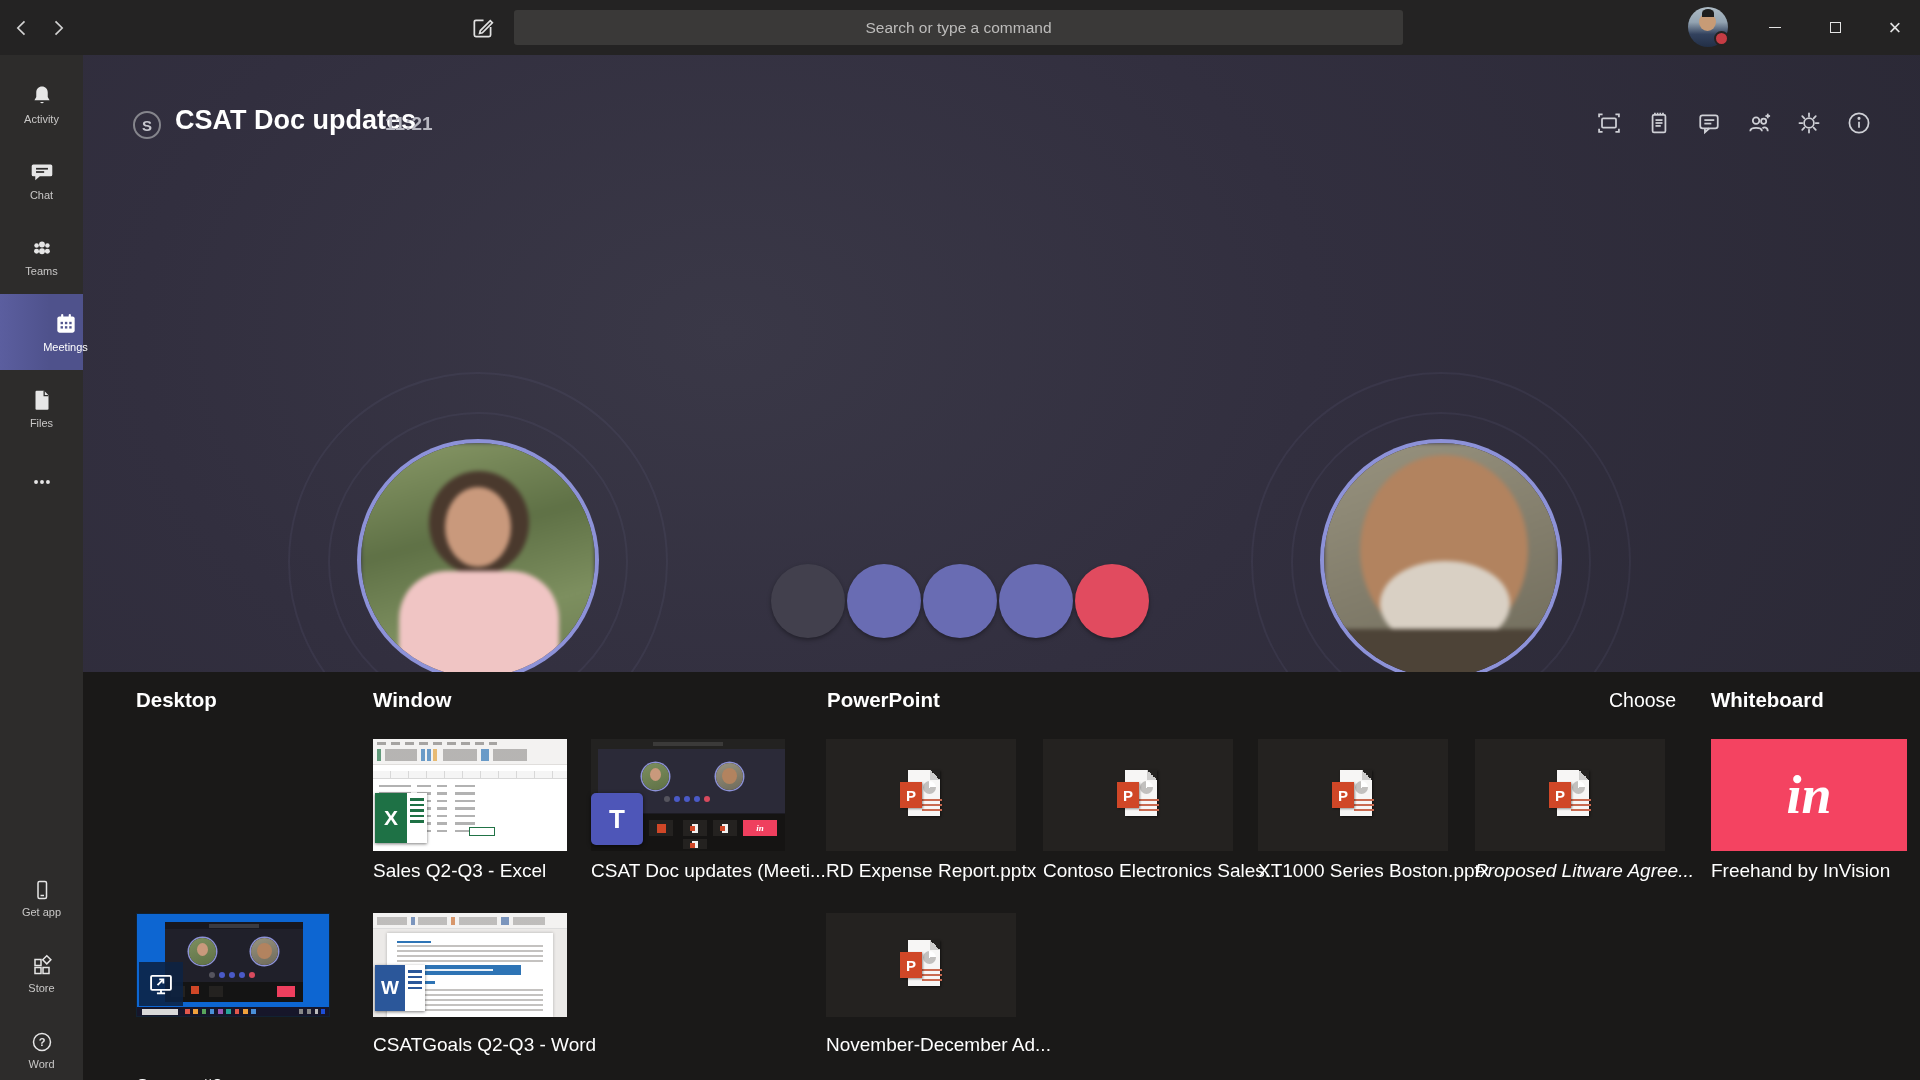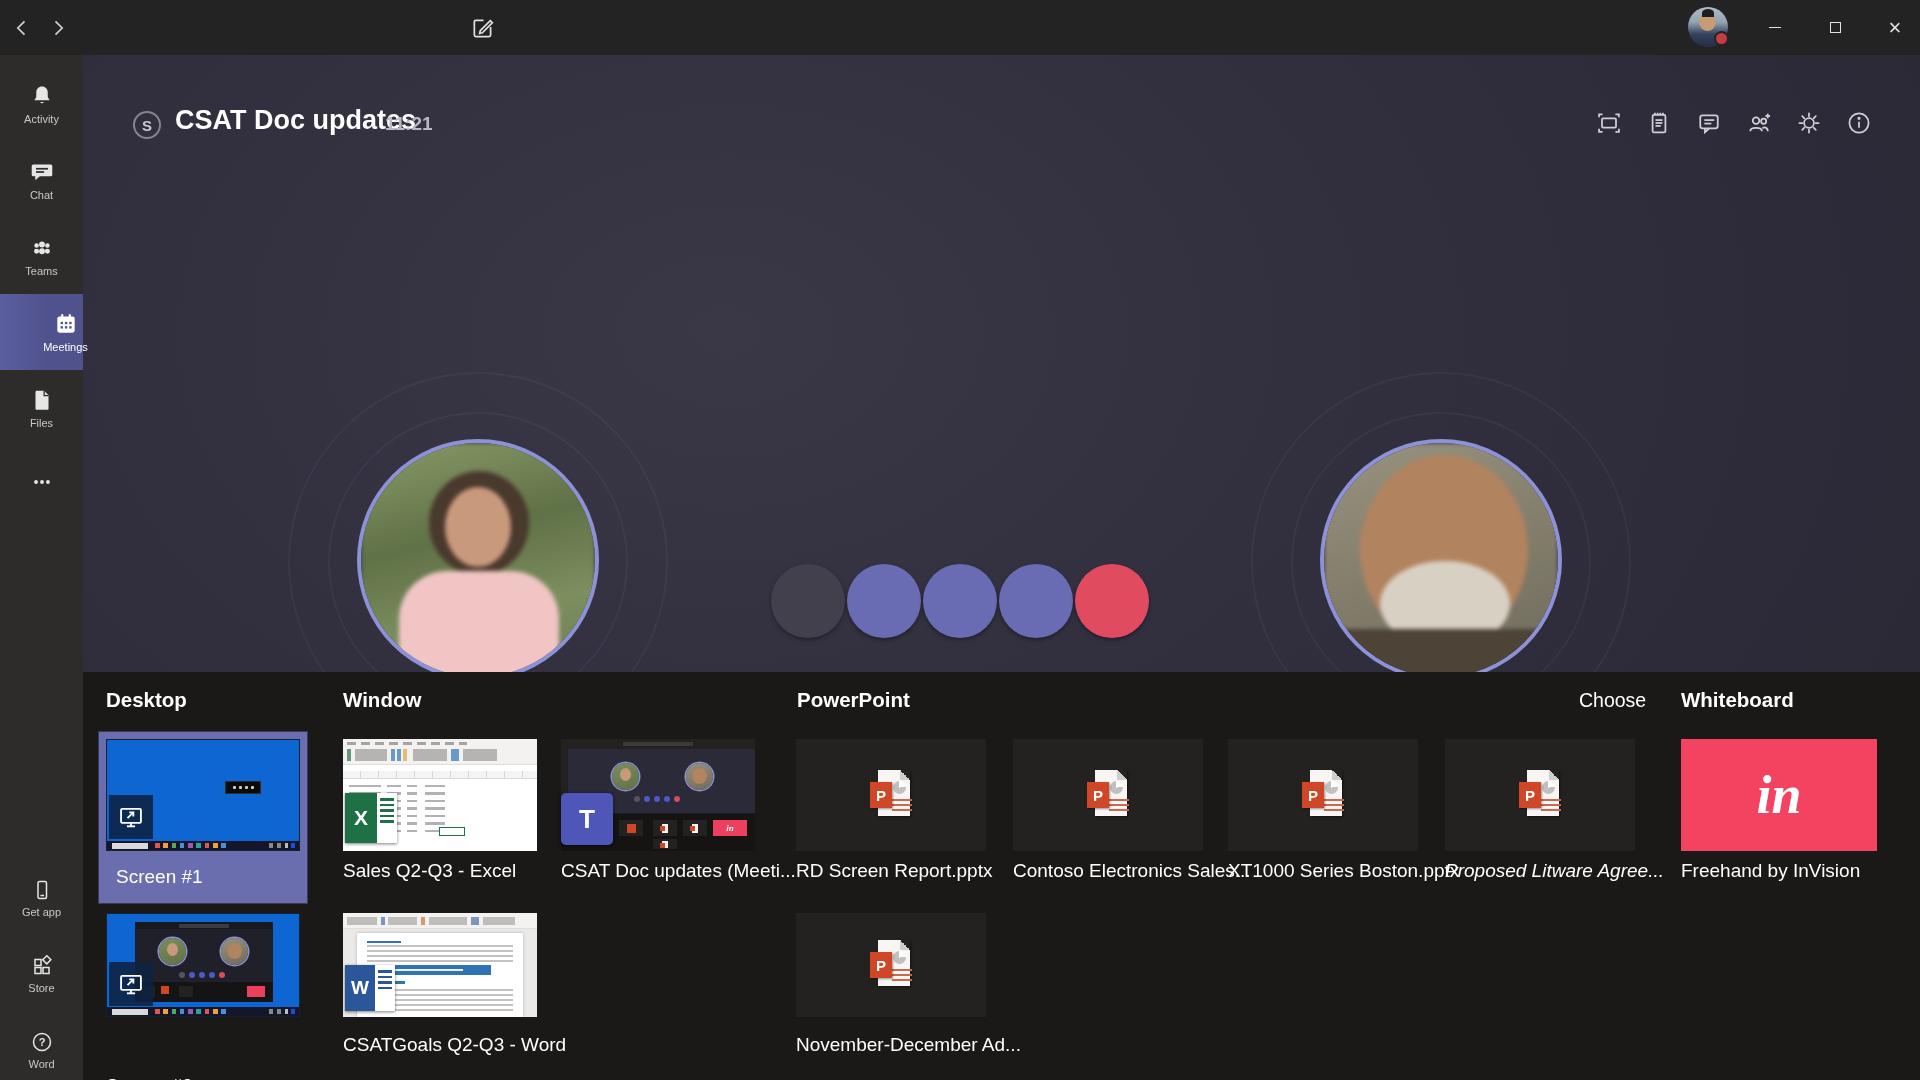--- a/index.html
+++ b/index.html
@@ -53,21 +53,21 @@
   .p-right .beard { position:absolute; left:56px; top:118px; width:130px; height:86px; border-radius:50%; background:#d9d0c4; }
   .p-right .jacket { position:absolute; left:0; top:186px; width:234px; height:60px; background:#4d4337; }
 
   .call-btn { position:absolute; width:74px; height:74px; border-radius:50%; z-index:2; cursor:pointer; box-shadow:0 2px 4px rgba(0,0,0,0.35); }
 
   .banner { position:absolute; left:98px; top:398px; width:1558px; height:156px; background:#6568ab; z-index:3;
             display:flex; align-items:center; justify-content:center; }
   .banner span { color:#fff; font-size:95px; font-weight:300; letter-spacing:-1px; white-space:nowrap; }
 
   
-  .tray { position:absolute; left:68px; top:672px; width:1675px; height:408px; background:#1a1918; z-index:10; }
+  .tray { position:absolute; left:98px; top:672px; width:1675px; height:408px; background:#1a1918; z-index:10; }
   .sec-hdr { position:absolute; color:#fff; font-size:20.5px; font-weight:600; }
   .browse { position:absolute; color:#fff; font-size:19.5px; font-weight:400; cursor:pointer; }
   .tile-label { position:absolute; color:#fff; font-size:19px; white-space:nowrap; }
   .thumb { position:absolute; cursor:pointer; }
   .sel-wrap { position:absolute; left:30px; top:59px; width:210px; height:173px; background:#6b6eae; border:1px solid #3a3a5e; cursor:pointer; }
   .screen-thumb { background:#0d66d2; border:1px solid #123; }
   .share-badge { position:absolute; left:2px; bottom:11px; width:44px; height:44px; background:rgba(12,34,66,0.88); display:flex; align-items:center; justify-content:center; }
   .taskbar { position:absolute; left:0; bottom:0; width:100%; height:9px; background:#16162a; }
   .tb-search { position:absolute; left:5px; top:1.5px; width:36px; height:6px; background:#d9d9d9; }
   .tb-apps { position:absolute; left:48px; top:2px; width:92px; height:5px;
@@ -151,20 +151,21 @@
       <svg class="icon" width="20" height="20" viewBox="0 0 24 24" fill="none" stroke="#d2d2d2" stroke-width="2">
           <polyline points="9,4 17,12 9,20"></polyline>
         </svg>
     </div>
     <div class="compose-btn">
       <svg class="icon" width="26" height="26" viewBox="0 0 24 24" fill="none" stroke="#e0e0e0" stroke-width="1.6">
         <path d="M12.5 5H5.5A1.5 1.5 0 0 0 4 6.5v12A1.5 1.5 0 0 0 5.5 20h12a1.5 1.5 0 0 0 1.5-1.5V11"></path>
         <path d="M9.5 14.5l9.2-9.2 1.9 1.9-9.2 9.2-2.5.6z"></path>
       </svg>
     </div>
+    <input class="searchbox" placeholder="Search or type a command" style="">
     <div class="avatar"></div>
     <div class="status-dot"></div>
     <div class="winctl min">
         <span class="min-glyph"></span>
       </div>
     <div class="winctl max">
         <span class="max-glyph"></span>
       </div>
     <div class="winctl close">
         <span>×</span>
@@ -352,45 +353,20 @@
   </div>
 
   <div class="tray">
 
     <div class="sec-hdr" style="left:38px; top:16px;">Desktop</div>
     <div class="sec-hdr" style="left:275px; top:16px;">Window</div>
     <div class="sec-hdr" style="left:729px; top:16px;">PowerPoint</div>
     <div class="browse" style="left:1511px; top:17px;">Choose</div>
     <div class="sec-hdr" style="left:1613px; top:16px;">Whiteboard</div>
 
-    <div class="sel-wrap">
-      <div class="thumb screen-thumb" style="left:7px; top:7px; width:194px; height:112px;">
-        <div class="rec-box">
-            <i></i>
-            <i></i>
-            <i></i>
-            <i></i>
-          </div>
-        <div class="share-badge">
-          <svg class="icon" width="28" height="28" viewBox="0 0 24 24" fill="none" stroke="#fff" stroke-width="1.6">
-            <rect x="3.5" y="5" width="17" height="12" rx="1"></rect>
-              <line x1="12" y1="17" x2="12" y2="20"></line>
-              <line x1="8.5" y1="20" x2="15.5" y2="20"></line>
-            <path d="M9 13l5-5"></path>
-              <path d="M10.5 8H14v3.5"></path>
-          </svg>
-        </div>
-        <div class="taskbar">
-            <span class="tb-search"></span>
-            <span class="tb-apps"></span>
-            <span class="tb-tray"></span>
-          </div>
-      </div>
-      <div class="tile-label" style="left:17px; top:134px;">Screen #1</div>
-    </div>
 
     <div class="thumb screen-thumb" style="left:38px; top:241px; width:194px; height:104px;">
       <div style="position:absolute; left:28px; top:8px; width:138px; height:80px; background:#20202a;">
         <div style="position:absolute; left:0; top:0; width:100%; height:7px; background:#18181f;"></div>
         <div style="position:absolute; left:44px; top:1.5px; width:50px; height:4px; background:#3a3a40;"></div>
         <div class="mini-circle" style="left:24px; top:16px; background:linear-gradient(160deg,#7d8f5f,#5f7146);">
             <i style="position:absolute;left:8px;top:5px;width:11px;height:13px;border-radius:50%;background:#c9997c;display:block;"></i>
           </div>
         <div class="mini-circle" style="left:86px; top:16px; background:linear-gradient(160deg,#98937f,#6e6a5a);">
             <i style="position:absolute;left:6px;top:5px;width:15px;height:16px;border-radius:50%;background:#b2835f;display:block;"></i>
@@ -517,21 +493,21 @@
         <div class="ppt-sheet">
             <span class="ppt-fold"></span>
             <span class="ppt-pie"></span>
             <span class="ppt-lines"></span>
           </div>
         <div class="ppt-flap">
             <span>P</span>
           </div>
       </div>
     </div>
-    <div class="tile-label" style="left:728px; top:188px;">RD Screen Report.pptx</div>
+    <div class="tile-label" style="left:728px; top:188px;">RD Expense Report.pptx</div>
 
     <div class="thumb doc-tile" style="left:945px; top:67px; width:190px; height:112px;">
       <div class="ppt-icon" style="position:absolute; left:72px; top:29px;">
         <div class="ppt-sheet">
             <span class="ppt-fold"></span>
             <span class="ppt-pie"></span>
             <span class="ppt-lines"></span>
           </div>
         <div class="ppt-flap">
             <span>P</span>

